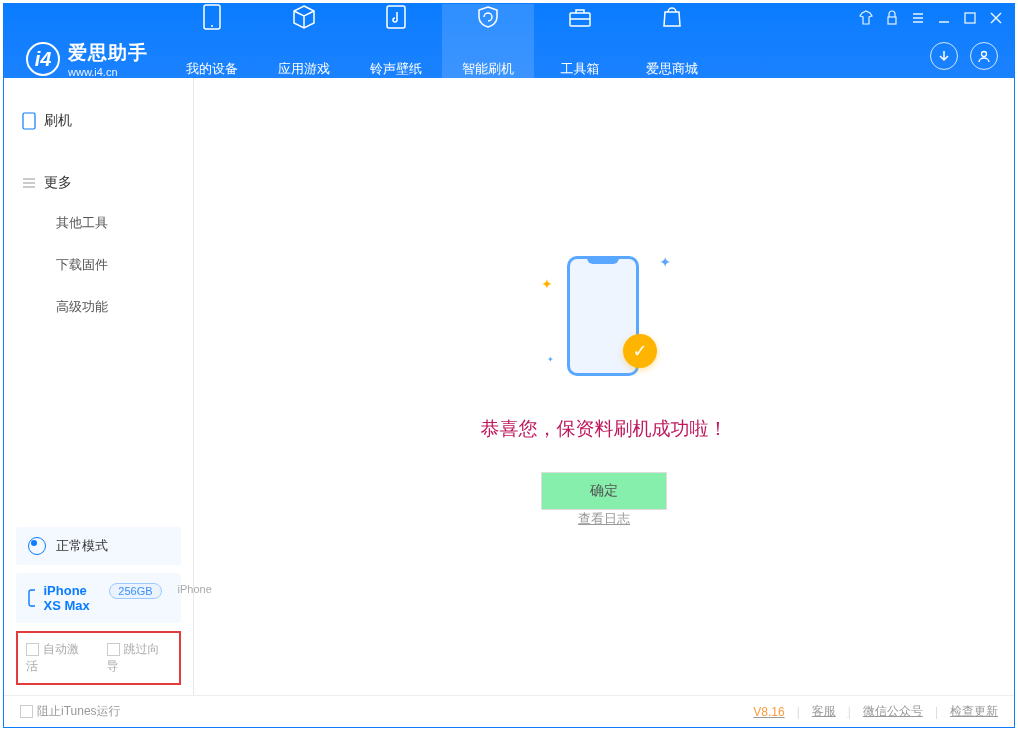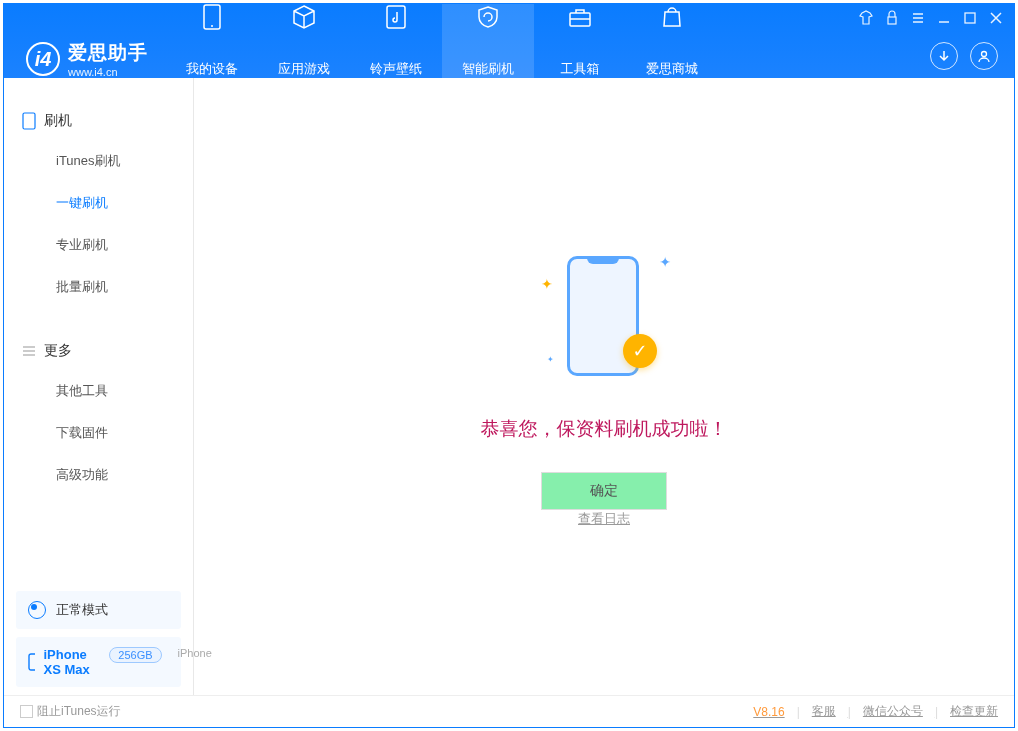--- a/index.html
+++ b/index.html
@@ -157,26 +157,20 @@
 
   <div class="body">
     <div class="sidebar">
       <div class="side-section">
         <div class="side-header">
           <svg width="14" height="18">
               <rect x="1" y="1" width="12" height="16" rx="1.5" fill="none" stroke="#0a7cff" stroke-width="1.2"></rect>
             </svg>
           <span>刷机</span>
         </div>
-        <div class="side-items">
-          <div class="side-item">iTunes刷机</div>
-          <div class="side-item active">一键刷机</div>
-          <div class="side-item">专业刷机</div>
-          <div class="side-item">批量刷机</div>
-        </div>
       </div>
       <div class="side-section">
         <div class="side-header">
           <svg width="14" height="14">
               <path d="M1 3 H13 M1 7 H13 M1 11 H13" stroke="#bbb" stroke-width="1.3"></path>
             </svg>
           <span>更多</span>
         </div>
         <div class="side-items">
           <div class="side-item">其他工具</div>
@@ -193,20 +187,24 @@
         <div class="device-box">
           <div class="device-row">
             <svg width="14" height="18">
                 <rect x="1" y="1" width="12" height="16" rx="2" fill="none" stroke="#0a7cff" stroke-width="1.4"></rect>
               </svg>
             <span>iPhone XS Max</span>
           </div>
           <span class="capacity">256GB</span>
           <span class="dev-sub">iPhone</span>
         </div>
+        <div class="checkbox-row">
+          <label><span class="chk"></span><span>自动激活</span></label>
+          <label><span class="chk"></span><span>跳过向导</span></label>
+        </div>
       </div>
     </div>
 
     <div class="main">
       <div class="phone-illus">
         <div class="sparkle s1">✦</div>
         <div class="sparkle s2">✦</div>
         <div class="sparkle s3">✦</div>
         <div class="phone-body"></div>
         <div class="phone-notch"></div>

